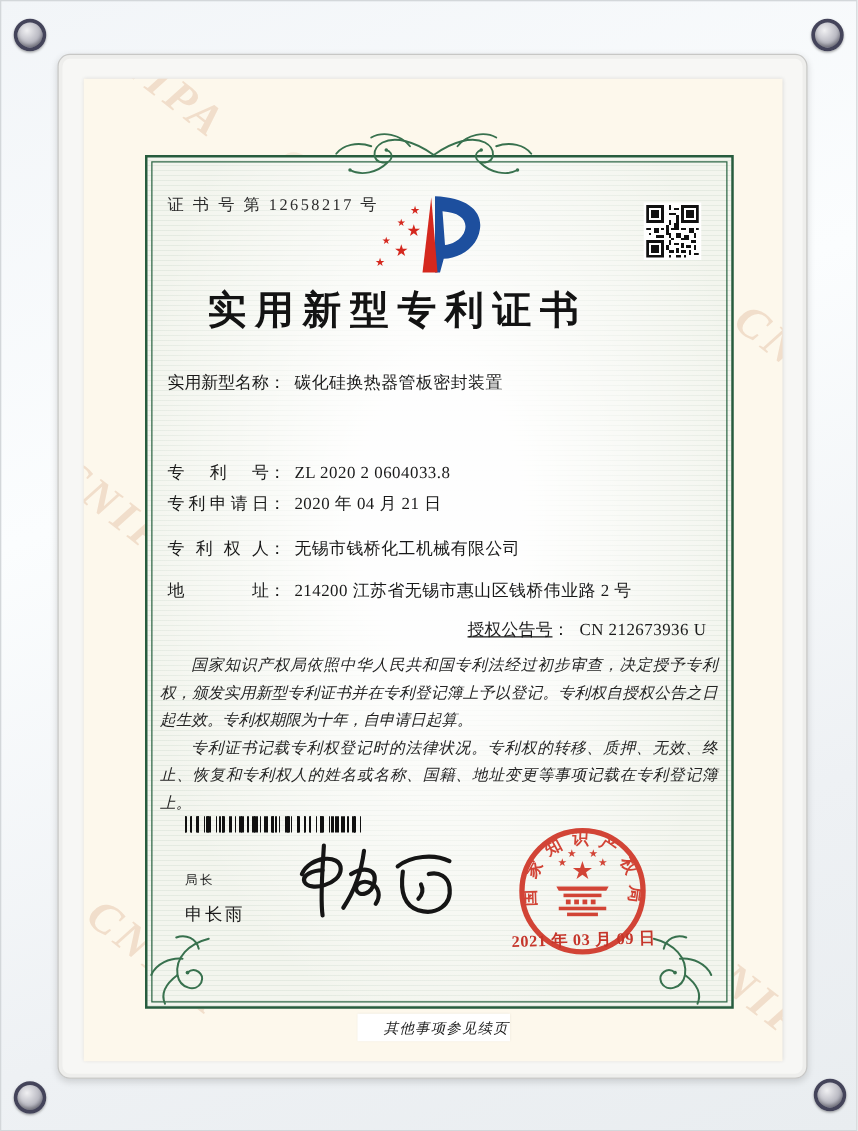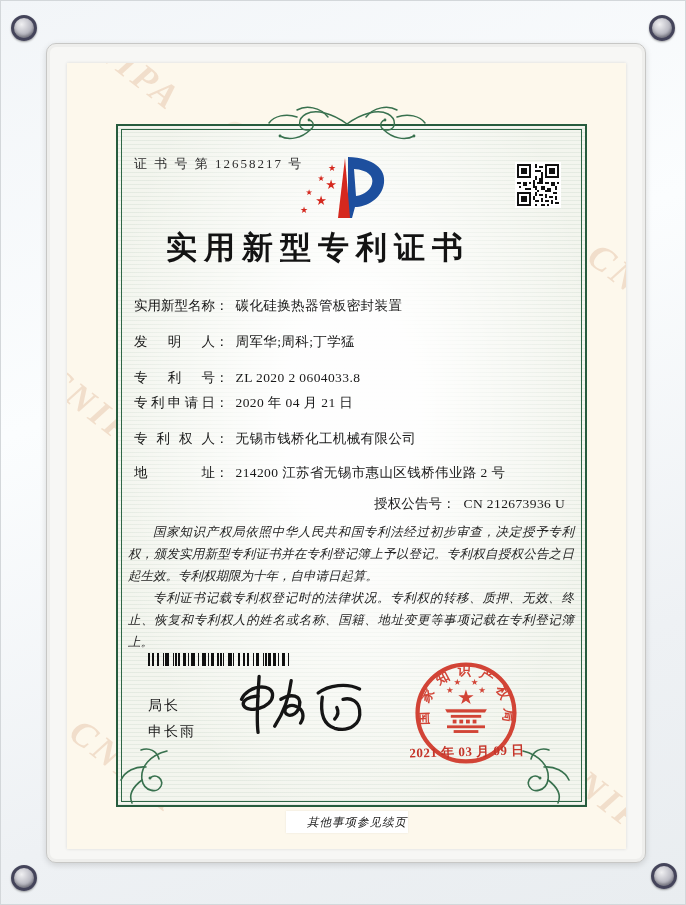--- a/index.html
+++ b/index.html
@@ -63,36 +63,36 @@
   .field{position:absolute;left:67px;font-size:13.5px;color:#191919;white-space:nowrap;}
   .field .lbl{
     display:inline-block;width:81px;text-align:justify;text-align-last:justify;
     -moz-text-align-last:justify;vertical-align:top;
   }
   .field .colon{display:inline-block;}
   .field .val{margin-left:7px;letter-spacing:.4px;}
   .f0{top:234px;} .f1{top:270px;} .f2{top:306px;} .f3{top:331px;}
   .f4{top:367px;} .f5{top:401px;} .f6{top:432px;}
   .grant2{position:absolute;left:307px;top:432px;font-size:13.5px;color:#191919;white-space:nowrap;}
-  .grant2 .lbl{display:inline-block;width:68px;text-align:justify;text-align-last:justify;}
+  .grant2 .lbl{display:inline-block;width:68px;text-align:justify;text-align-last:justify;text-decoration:underline;}
   .grant2 .val{margin-left:8px;letter-spacing:.4px;}
   .body-text{
     position:absolute;left:61px;top:458px;width:446px;
     font-size:12.5px;line-height:22px;color:#242424;
     font-style:italic;text-align:justify;
   }
   .body-text p{margin:0;text-indent:2em;}
   .barcode{
     position:absolute;left:81px;top:590px;width:144px;height:13px;
     background:
       repeating-linear-gradient(90deg,#101010 0 1px,transparent 1px 5px),
       repeating-linear-gradient(90deg,#101010 0 2px,transparent 2px 9px),
       repeating-linear-gradient(90deg,transparent 0 4px,#101010 4px 6px,transparent 6px 13px);
   }
-  .commissioner-label{position:absolute;left:81px;top:634px;font-family:"Liberation Sans",sans-serif;font-size:14px;letter-spacing:2px;color:#1c1c1c;}
+  .commissioner-label{position:absolute;left:81px;top:634px;font-family:"Liberation Sans",sans-serif;font-size:10px;letter-spacing:2px;color:#1c1c1c;}
   .commissioner-name{position:absolute;left:81px;top:660px;font-family:"Liberation Sans",sans-serif;font-size:14px;letter-spacing:2px;color:#1c1c1c;}
   .signature{position:absolute;left:160px;top:600px;width:145px;height:85px;}
   .seal{position:absolute;left:342px;top:593px;width:114px;height:114px;opacity:.94;}
   .seal-date{
     position:absolute;left:334px;top:680px;width:132px;text-align:center;
     font-size:13px;font-weight:bold;color:#c5352a;letter-spacing:.5px;
     transform:rotate(-1.5deg);white-space:nowrap;
   }
   .page-num{
     position:absolute;left:49px;top:719px;width:471px;text-align:center;
@@ -196,23 +196,20 @@
         <text x="15" y="40" font-size="8">★</text>
         <text x="27" y="50" font-size="13">★</text>
         <text x="10" y="58" font-size="9">★</text>
       </g>
     </svg>
 
     <div class="title">实用新型专利证书</div>
 
     <div class="field f0">
       <span class="lbl">实用新型名称</span><span class="colon">：</span><span class="val">碳化硅换热器管板密封装置</span>
-    </div>
-    <div class="field f1">
-      <span class="lbl">发明人</span><span class="colon">：</span><span class="val">周军华;周科;丁学猛</span>
     </div>
     <div class="field f2">
       <span class="lbl">专利号</span><span class="colon">：</span><span class="val">ZL 2020 2 0604033.8</span>
     </div>
     <div class="field f3">
       <span class="lbl">专利申请日</span><span class="colon">：</span><span class="val">2020 年 04 月 21 日</span>
     </div>
     <div class="field f4">
       <span class="lbl">专利权人</span><span class="colon">：</span><span class="val">无锡市钱桥化工机械有限公司</span>
     </div>

